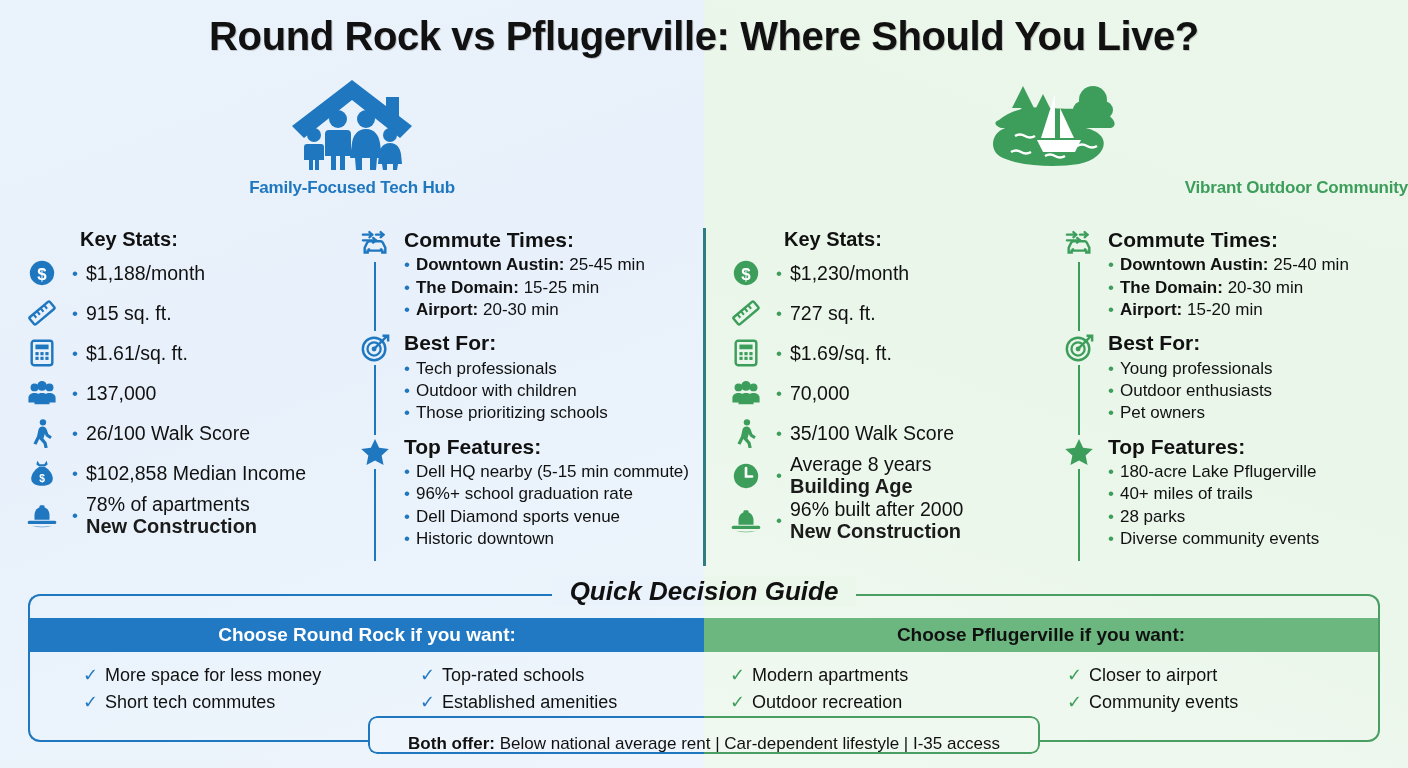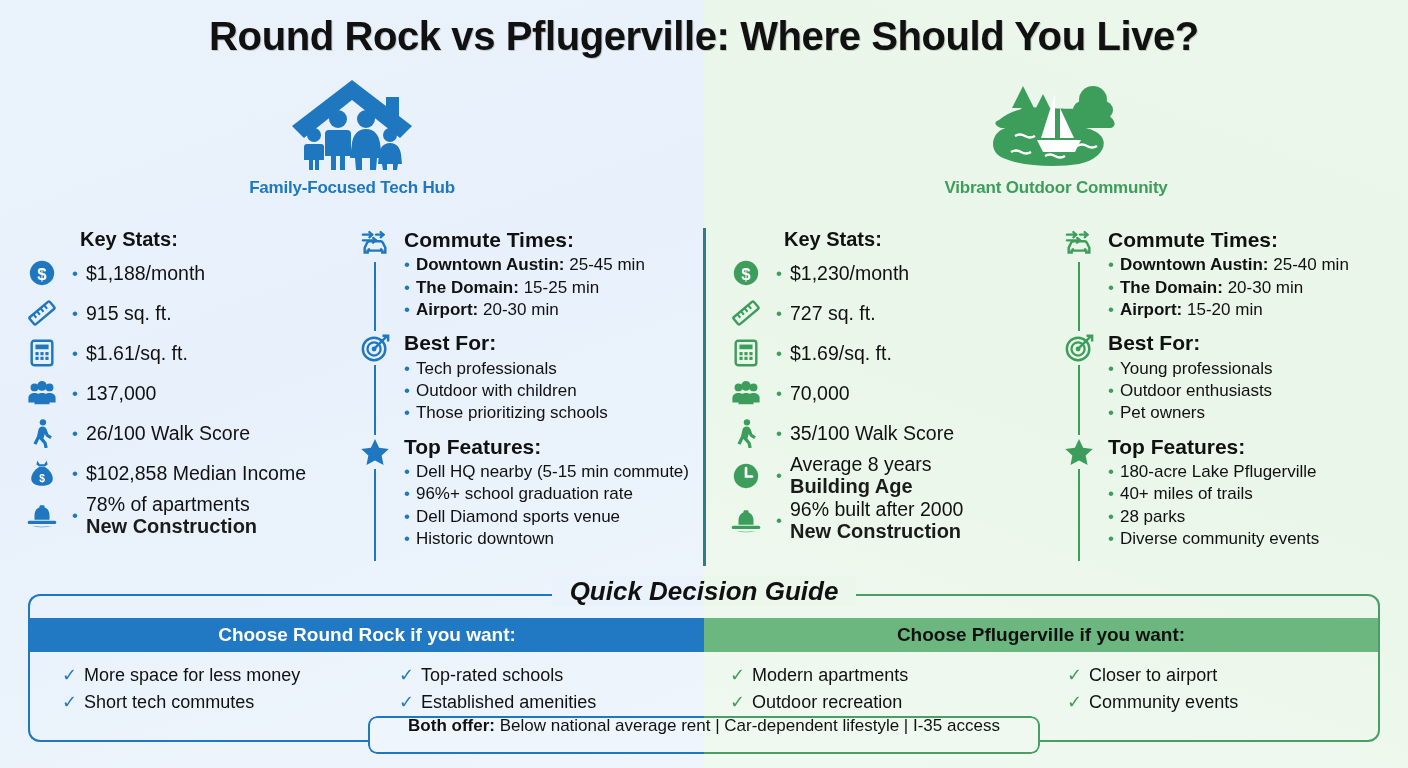--- a/index.html
+++ b/index.html
@@ -28,21 +28,21 @@
     position: absolute; top: 14px; left: 0; width: 1408px;
     text-align: center;
     font-size: 40px; font-weight: bold; letter-spacing: -0.4px;
     color: #111111;
     text-shadow: 1px 1px 0 rgba(0,0,0,0.18);
   }
 
   
   .hero { position: absolute; top: 76px; width: 704px; text-align: center; }
   .hero.left  { left: 0; }
-  .hero.right { left: 704px; }
+  .hero.right { left: 704px; text-align: right; }
   .hero-icon { height: 96px; display: flex; align-items: center; justify-content: center; }
   .hero-sub {
     margin-top: 6px;
     font-size: 17px; font-weight: bold; letter-spacing: -0.2px;
   }
   .hero.left  .hero-sub { color: #1f77c0; }
   .hero.right .hero-sub { color: #3d9e5b; }
 
   
   .col { position: absolute; top: 228px; }
@@ -111,32 +111,32 @@
   .guide-inner { position: absolute; left: 2px; top: 24px; width: 1348px; }
   .guide-hdr-row { display: flex; height: 34px; }
   .guide-hdr {
     flex: 1 1 50%; display: flex; align-items: center; justify-content: center;
     font-size: 19px; font-weight: bold;
   }
   .guide-hdr.blue  { background: #2279c3; color: #ffffff; }
   .guide-hdr.green { background: #6cb77f; color: #111111; text-align: center; }
   .guide-cols { display: flex; padding-top: 10px; }
   .guide-col { flex: 1 1 50%; display: flex; }
-  .guide-subcol { flex: 1 1 50%; padding-left: 32px; }
+  .guide-subcol { flex: 1 1 50%; padding-left: 53px; }
   .guide-col.right .guide-subcol { padding-left: 26px; }
   .chk-li { font-size: 18px; color: #111; line-height: 1.5; white-space: nowrap; }
   .chk { margin-right: 7px; font-weight: normal; }
   .guide-col.left .chk  { color: #2279c3; }
   .guide-col.right .chk { color: #3d9e5b; }
 
   .both-offer {
     position: absolute; left: 368px; top: 716px;
     width: 672px; height: 38px;
     border-radius: 9px;
-    display: flex; align-items: flex-start; justify-content: center;
+    display: flex; align-items: flex-end; justify-content: center;
     font-size: 17px; color: #111;
     overflow: hidden;
     z-index: 7;
   }
   .both-offer .bo-bg {
     position: absolute; inset: 0;
     background: linear-gradient(to right,#eff5fc 0%,#eff5fc 50%,#f0f9f0 50%,#f0f9f0 100%);
     z-index: -1;
   }
   .both-offer .bo-brd-l {

